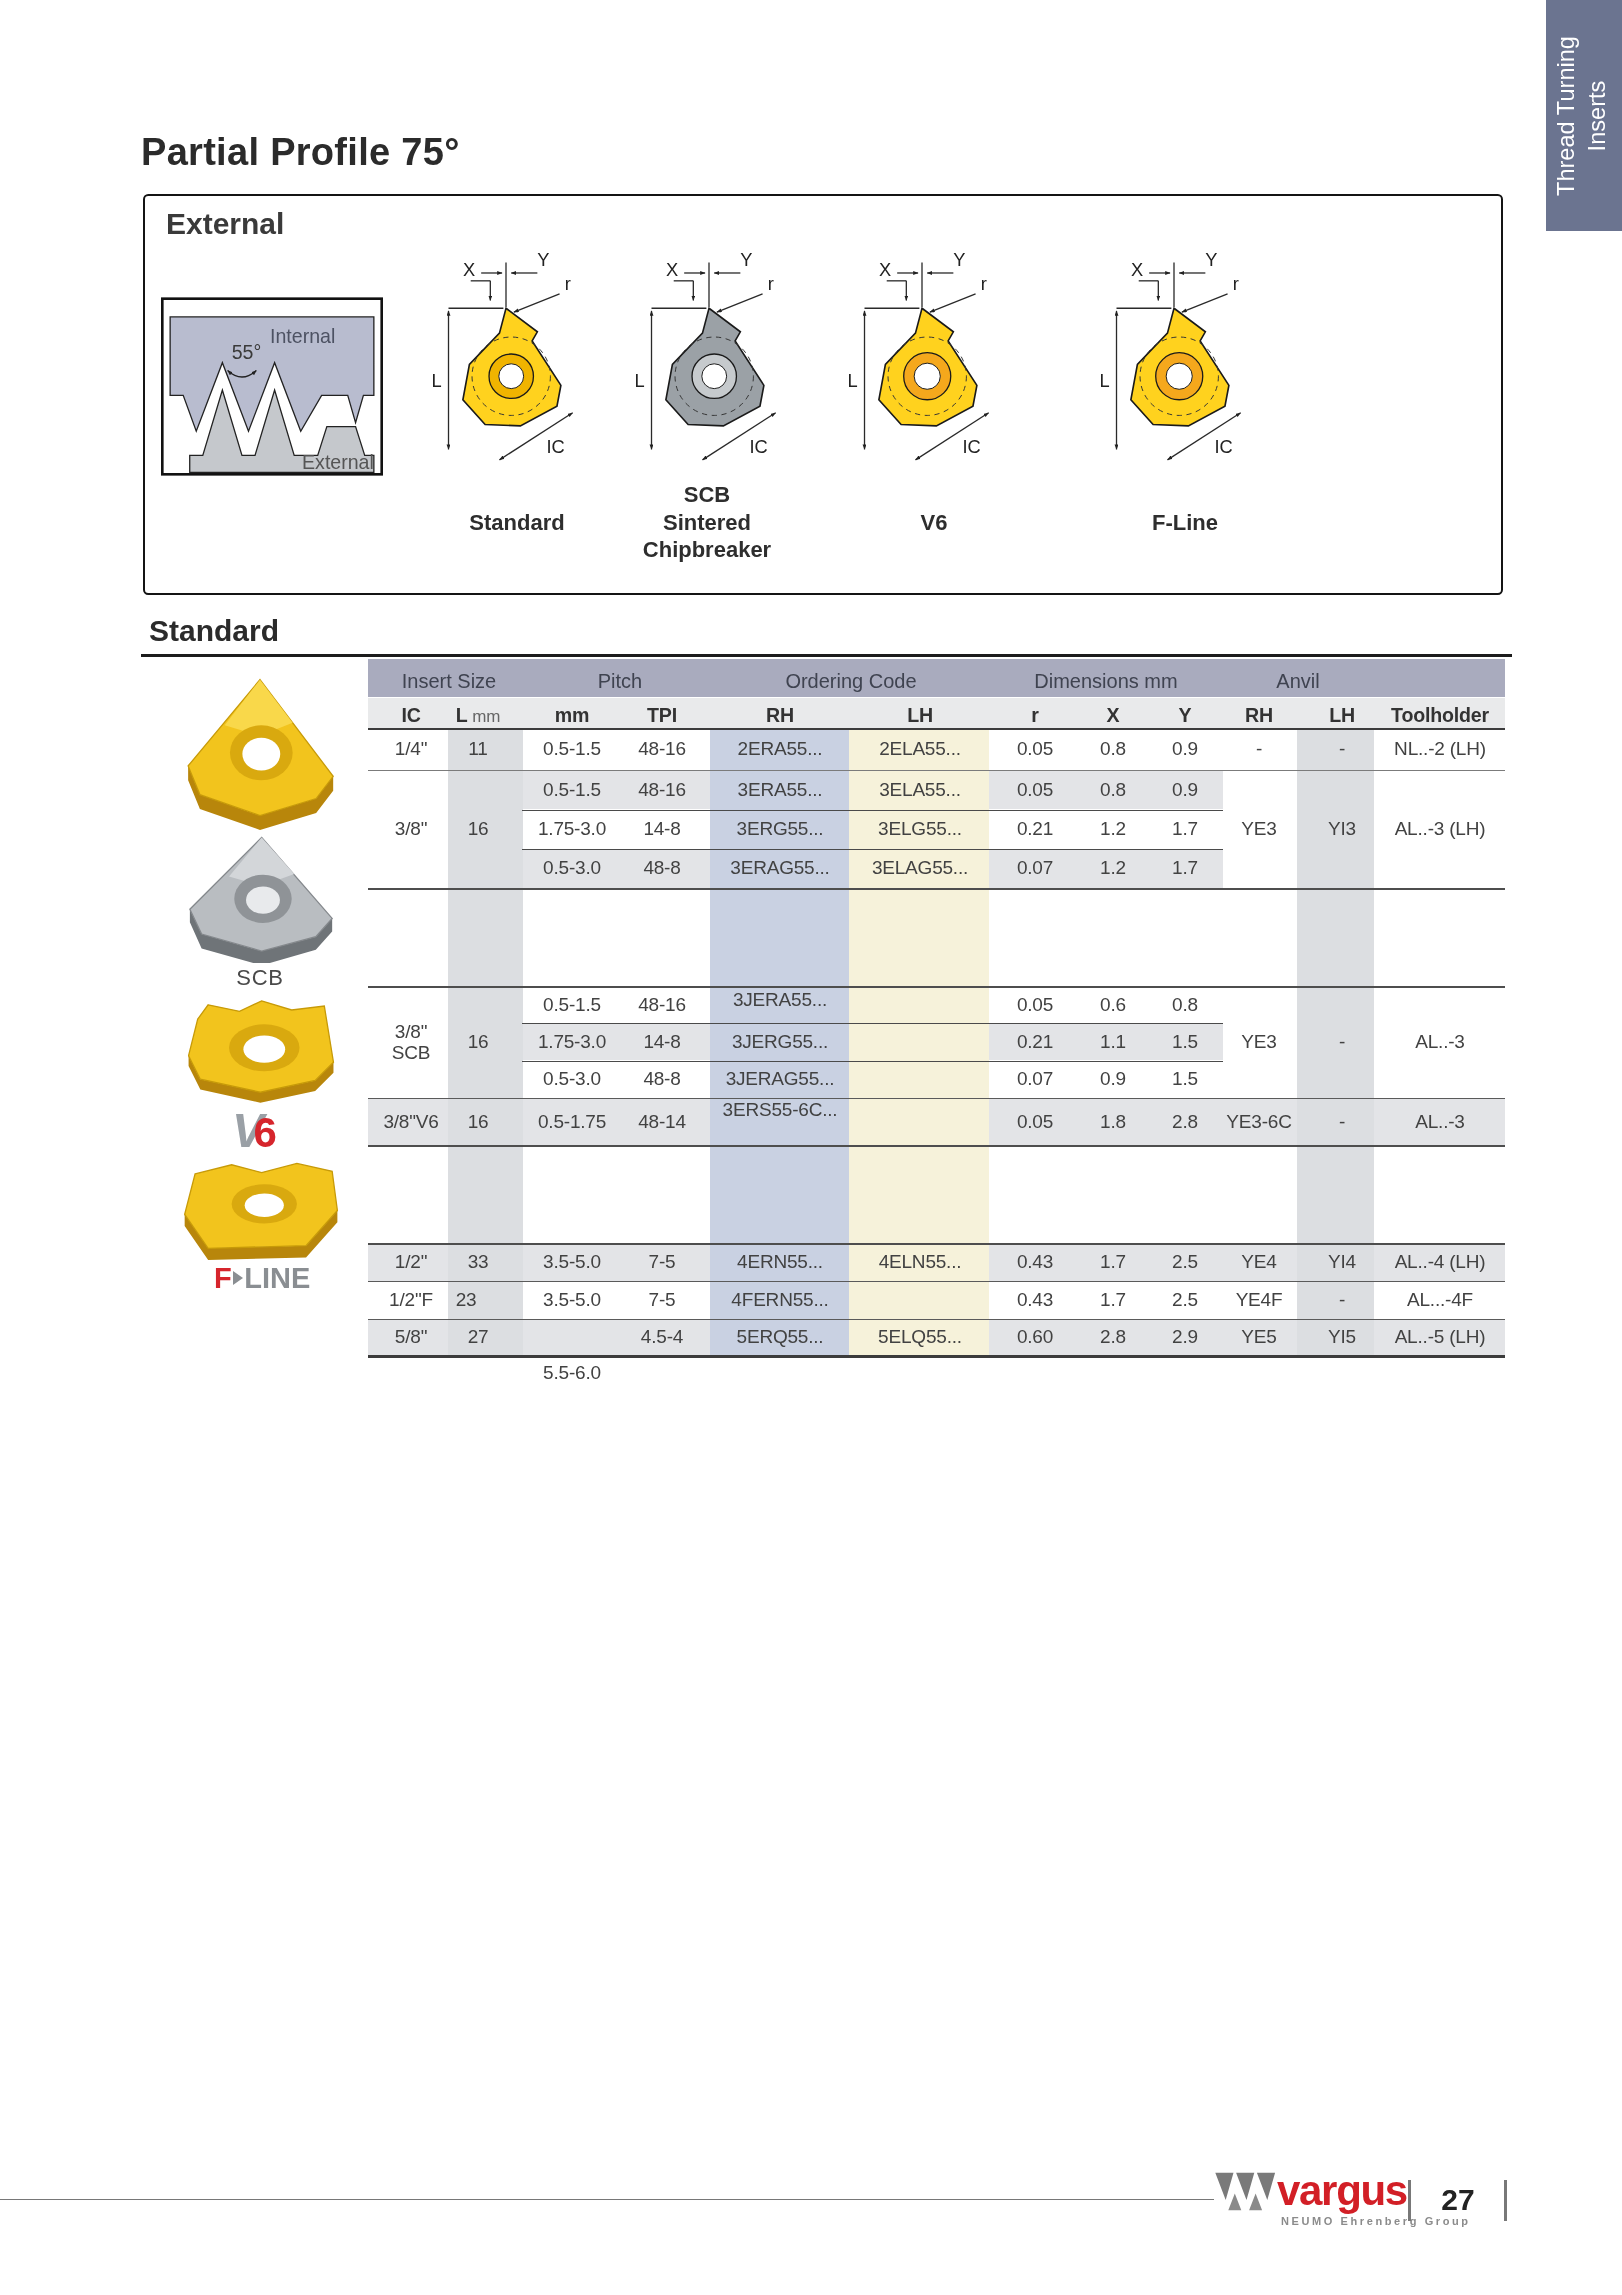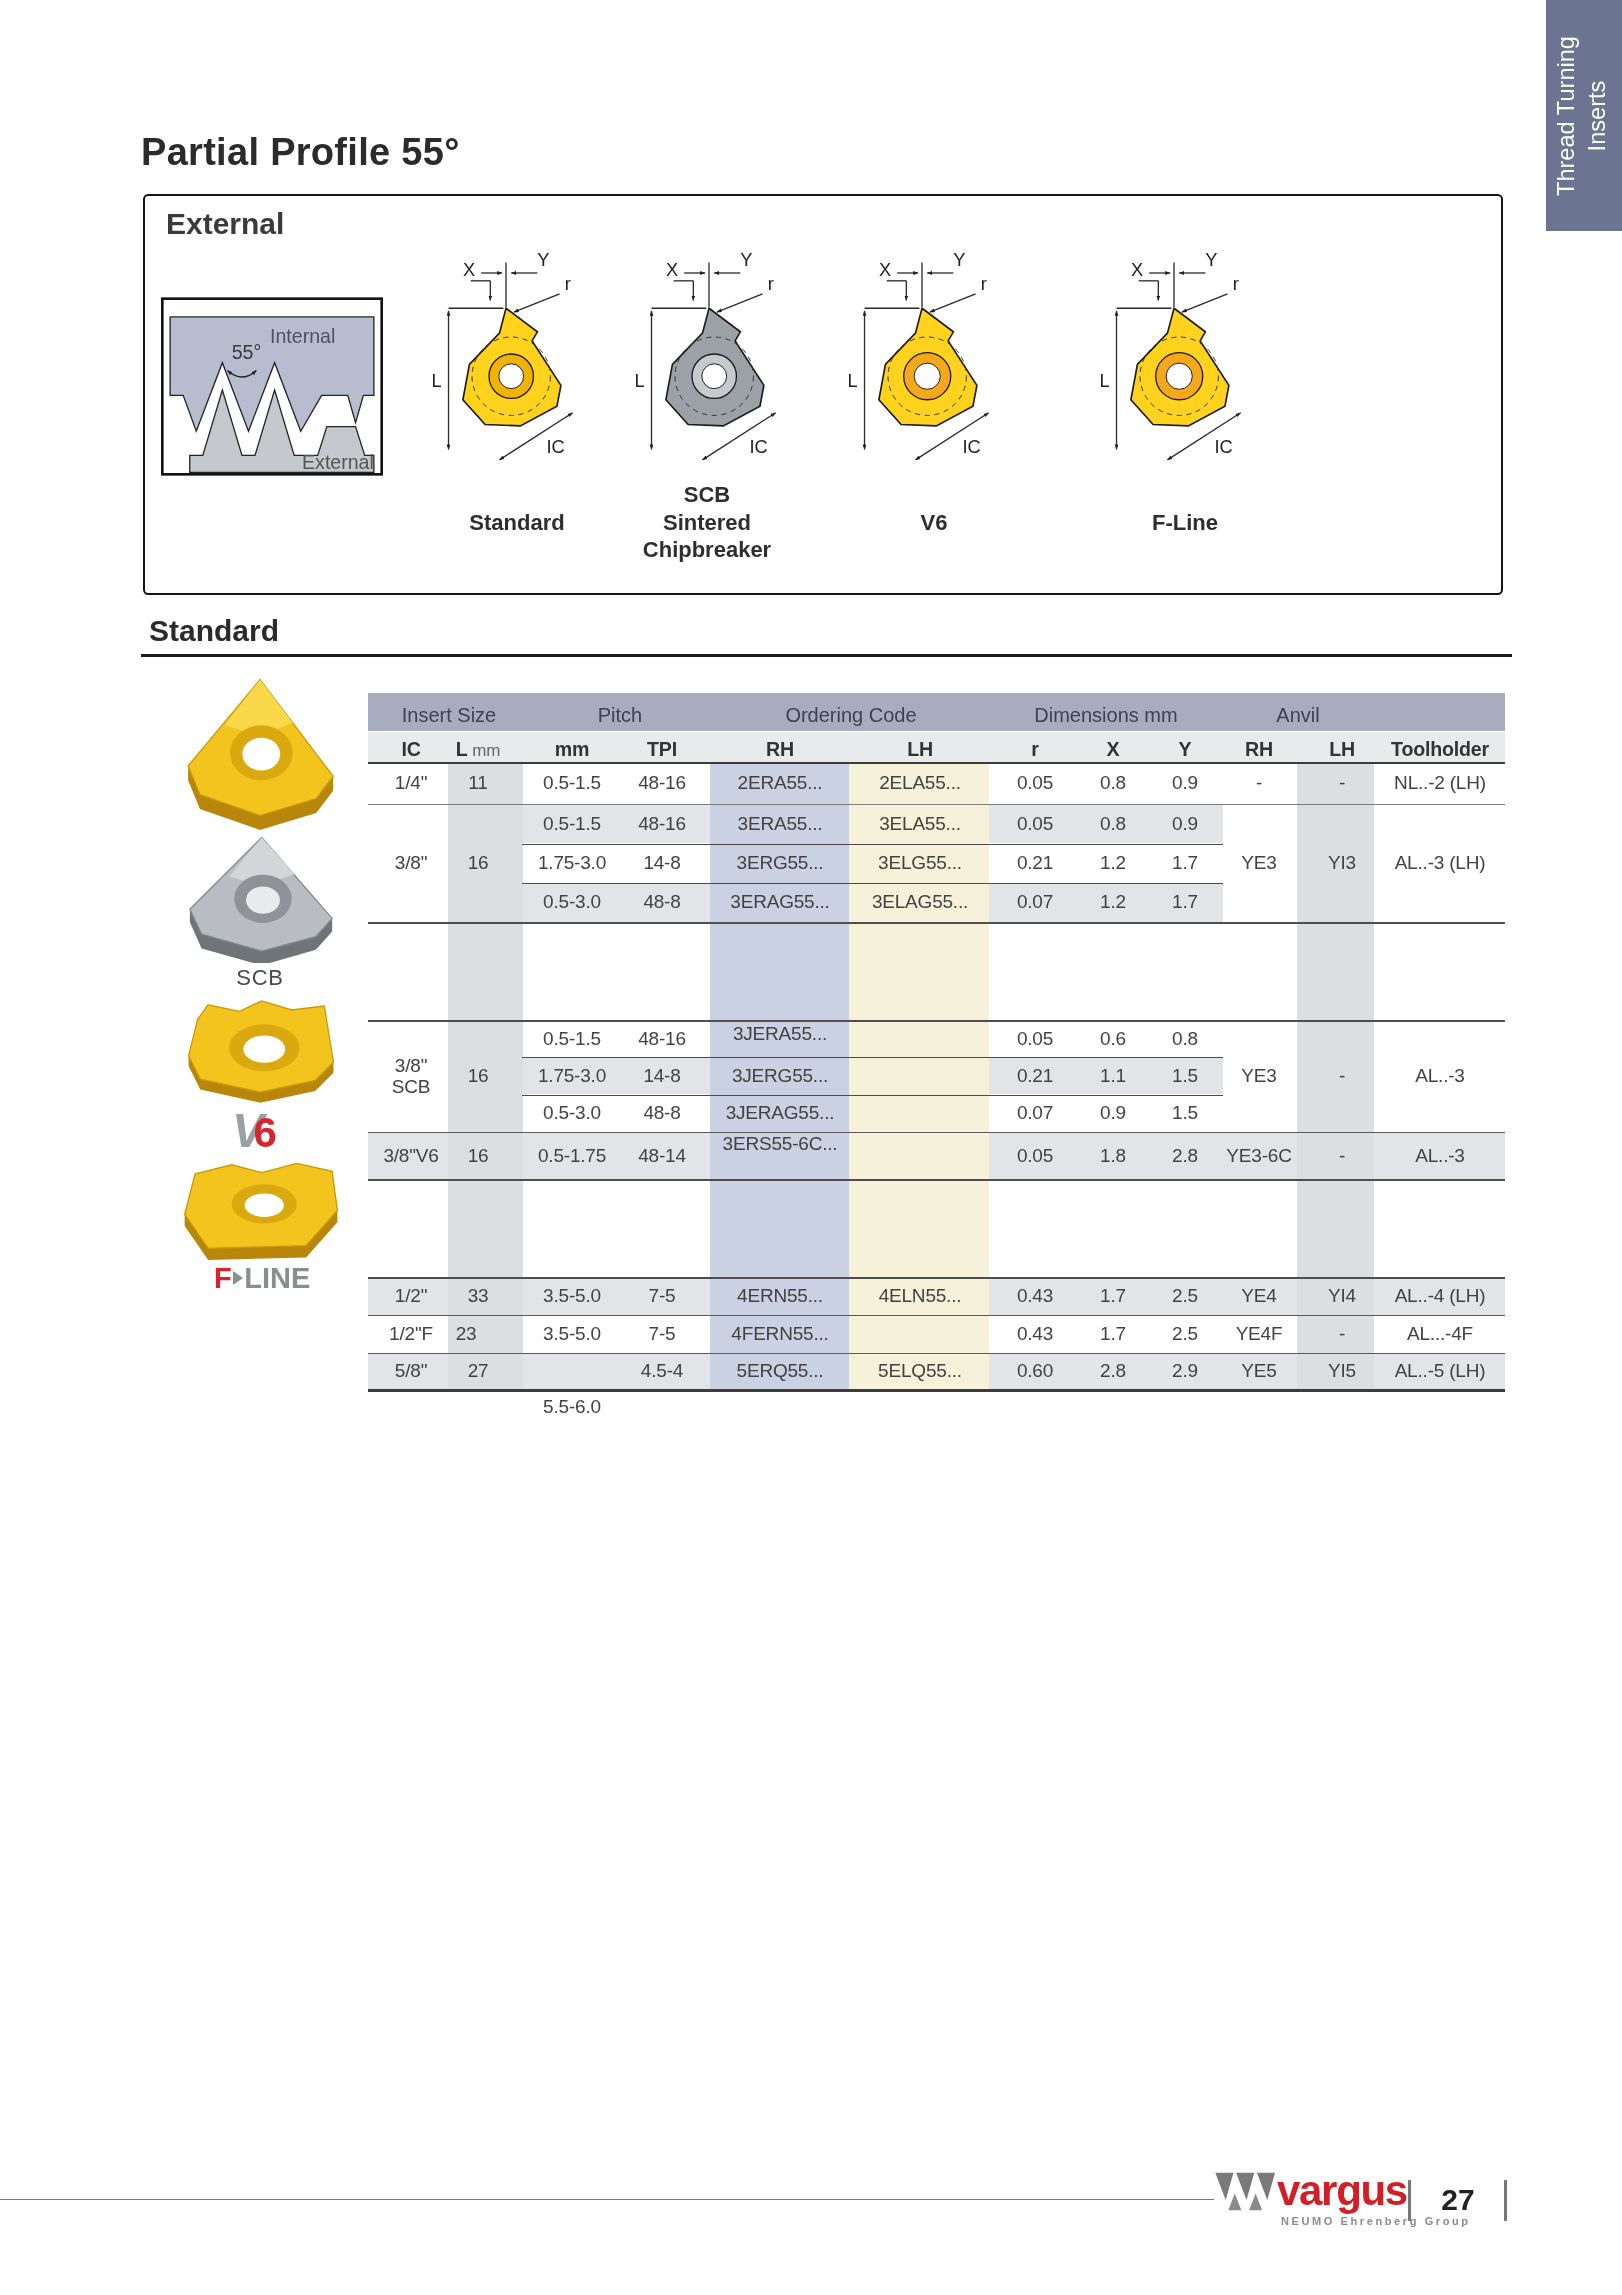--- a/index.html
+++ b/index.html
@@ -15,21 +15,21 @@
   .title{position:absolute;left:141px;top:131px;font-size:38px;font-weight:800;color:#2b2b2b;letter-spacing:0.3px;}
   .sec-head{position:absolute;left:149px;top:614px;font-size:30px;font-weight:800;color:#2b2b2b;}
   .sec-rule{position:absolute;left:141px;top:654px;width:1371px;height:2.6px;background:#1c1c1c;}
   
   .diag-box{position:absolute;left:143px;top:194px;width:1356px;height:397px;
             border:2.6px solid #141414;border-radius:5.2px;background:#fff;}
   .ext-head{position:absolute;left:21px;top:10.5px;font-size:30px;font-weight:600;color:#3a3a3a;}
   .diag-label{position:absolute;transform:translateX(-50%);font-size:22px;font-weight:700;color:#2e2e2e;text-align:center;line-height:27.5px;white-space:nowrap;}
   svg text{font-family:"Liberation Sans",sans-serif;}
   
-  .tbl{position:absolute;left:368px;top:659px;width:1137px;height:697px;margin-top:34px;}
+  .tbl{position:absolute;left:368px;top:659px;width:1137px;height:697px;}
   .band1{position:absolute;left:0;top:0;width:100%;height:38px;background:#a9abbe;z-index:1;}
   .band2{position:absolute;left:0;top:39px;width:100%;height:30px;background:#e9eaeb;z-index:1;}
   .st{position:absolute;top:69px;height:628px;z-index:2;}
   .sh{position:absolute;background:#e3e4e7;z-index:1;}
   .dv{position:absolute;background:#555;z-index:5;}
   .tc{position:absolute;transform:translate(-50%,-50%);font-size:19px;color:#424242;
       letter-spacing:-0.2px;white-space:nowrap;z-index:6;text-align:center;}
   .gh{font-size:20px;color:#3f4350;letter-spacing:0;}
   .ch{font-size:19.6px;font-weight:700;color:#333;}
   .unit{font-weight:400;color:#666;font-size:17px;}
@@ -63,21 +63,21 @@
     </defs>
   </svg>
 
   <div class="side-tab">
     <div class="side-tab-inner">
       <div>Thread Turning</div>
       <div>Inserts</div>
     </div>
   </div>
 
-  <div class="title">Partial Profile 55°</div>
+  <div class="title">Partial Profile 75°</div>
 
   <div class="diag-box">
     <div class="ext-head">External</div>
 
     <svg class="abs" style="left:15.7px;top:101px" width="222" height="179" viewBox="0 0 340 273">
       <rect x="2" y="2" width="336" height="269" fill="#fff" stroke="#111" stroke-width="4"></rect>
       <path d="M14,30 L326,30 L326,150 L310,150 L298,192 L286,150 L246,150 L214,205 L174,100 L134,205 L94,100 L54,205 L34,150 L14,150 Z" fill="#b8bccf" stroke="#222" stroke-width="2"></path>
       <path d="M44,268 L44,242 L64,242 L94,142 L124,242 L144,242 L174,142 L204,242 L240,242 L254,198 L298,198 L312,242 L326,242 L326,268 Z" fill="#c5c8cc" stroke="#222" stroke-width="2"></path>
       <path d="M102,112 Q124,132 146,112" fill="none" stroke="#222" stroke-width="2" marker-start="url(#ar)" marker-end="url(#ar)"></path>
       <text x="131" y="95" text-anchor="middle" font-size="30" fill="#3a3a3a">55°</text>

